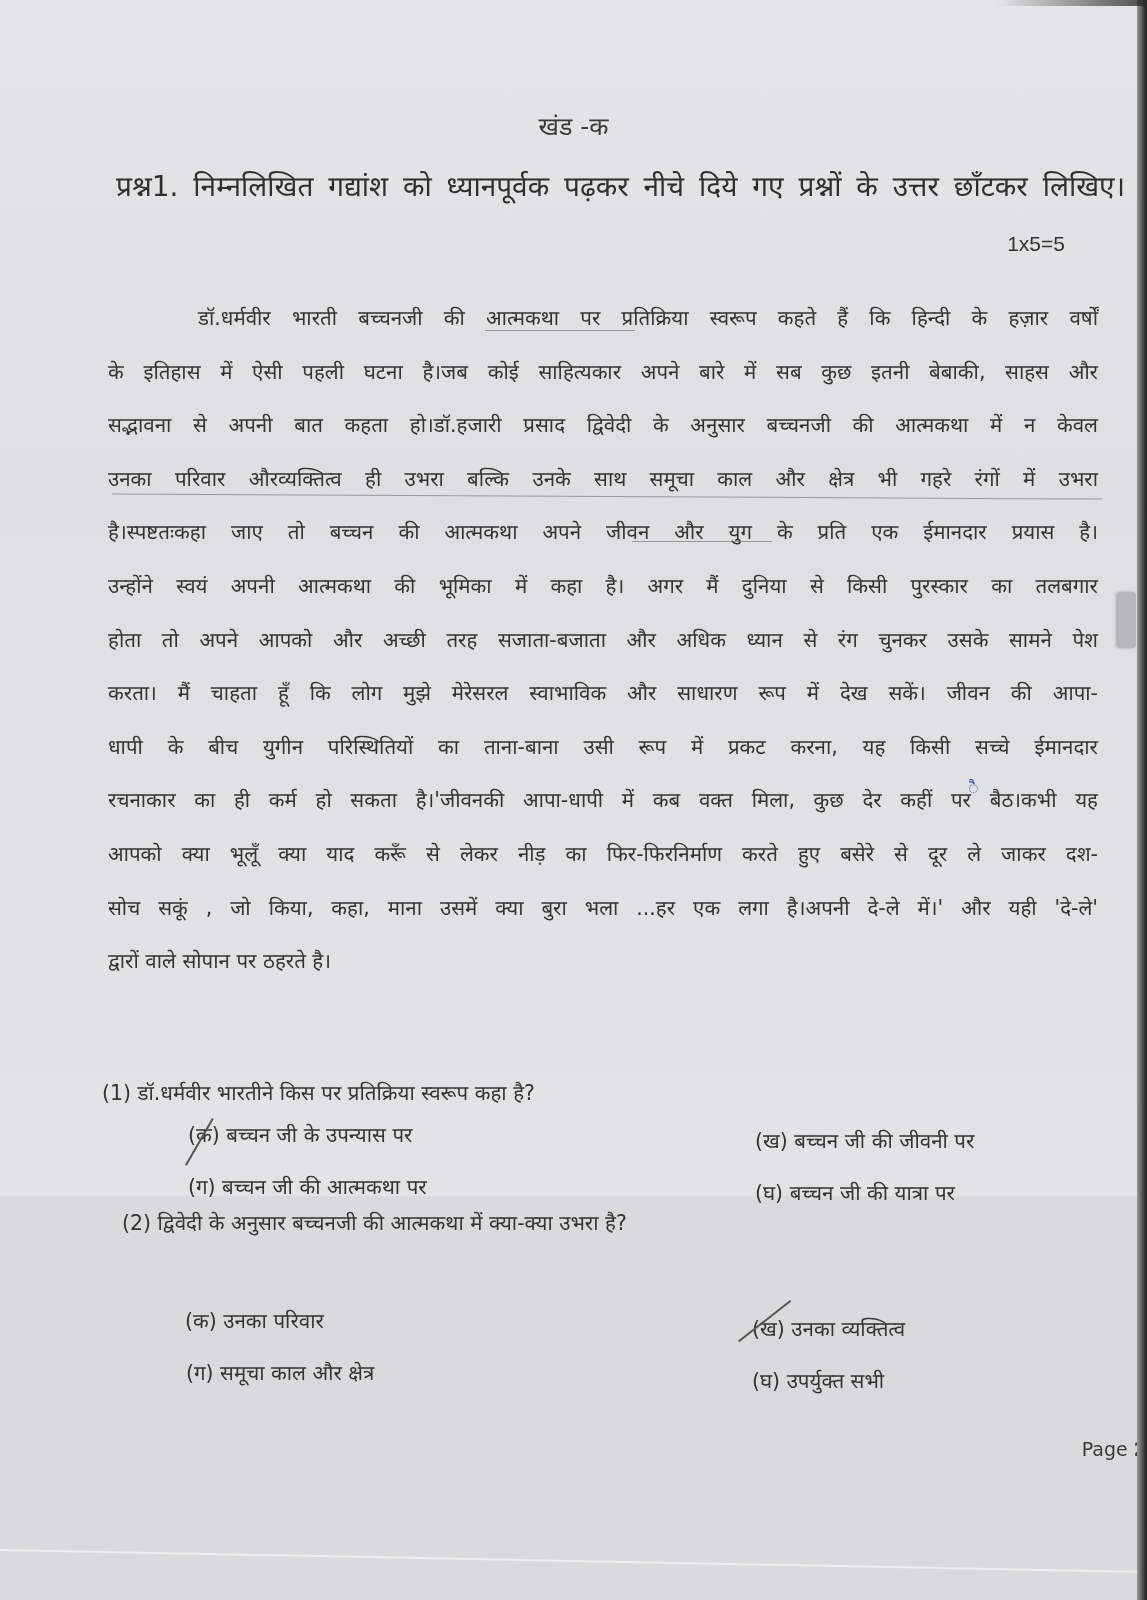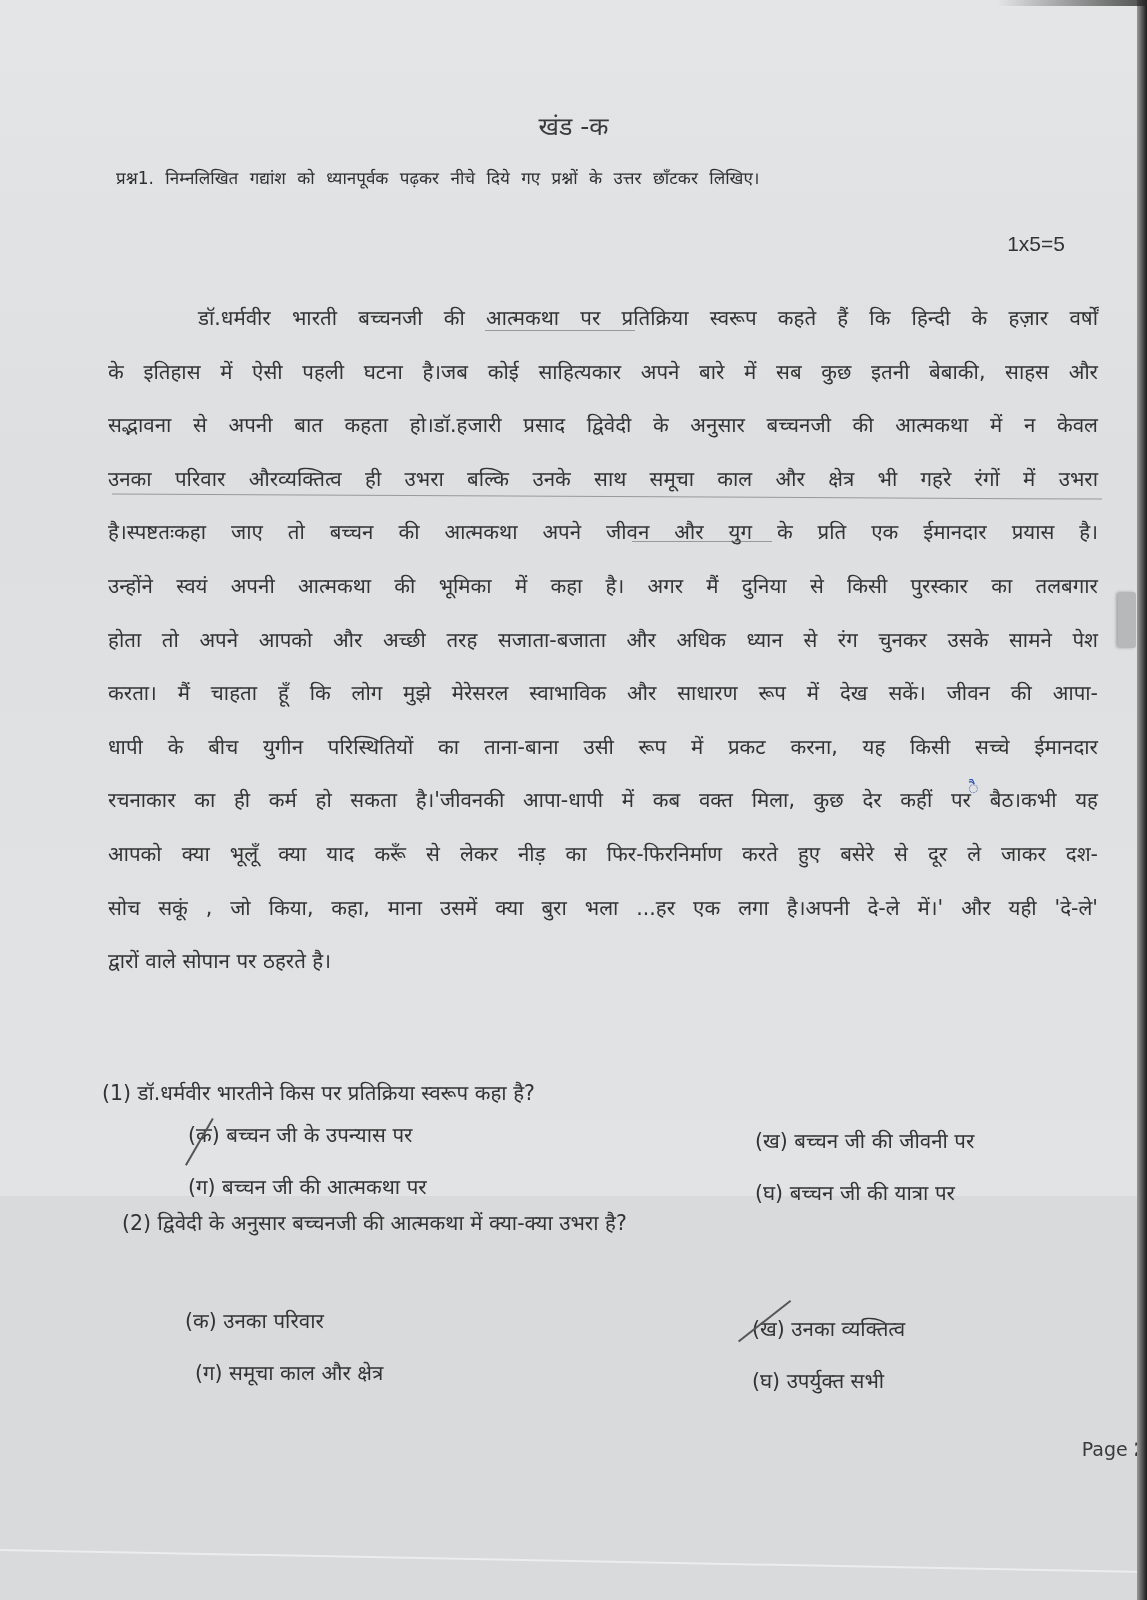--- a/index.html
+++ b/index.html
@@ -49,21 +49,21 @@
       left: 0; width: 1147px;
       top: 108px;
       text-align: center;
       font-size: 25px;
       color: #3a3a3a;
     }
     .q-heading {
       position: absolute;
       left: 116px; top: 166px;
       width: 990px;
-      font-size: 17px;
+      font-size: 28px;
       word-spacing: 6px;
       color: #2f2f2f;
       white-space: nowrap;
     }
     .marks {
       position: absolute;
       right: 72px; top: 232px;
       font-family: "Liberation Sans", sans-serif;
       font-size: 21px;
       color: #333;
@@ -171,21 +171,21 @@
   <div class="question" style="top:1078px;text-align:right;">(1) डॉ.धर्मवीर भारतीने किस पर प्रतिक्रिया स्वरूप कहा है?</div>
   <div class="option" style="left:188px; top:1072px;">(क) बच्चन जी के उपन्यास पर</div>
   <div class="option" style="left:755px; top:1078px;">(ख) बच्चन जी की जीवनी पर</div>
   <div class="option" style="left:188px; top:1124px;">(ग) बच्चन जी की आत्मकथा पर</div>
   <div class="option" style="left:755px; top:1130px;">(घ) बच्चन जी की यात्रा पर</div>
   <div class="tick" style="left:212px; top:1118px; height:54px; transform:rotate(30deg);"></div>
 
   <div class="question" style="top:1208px;margin-left:20px;">(2) द्विवेदी के अनुसार बच्चनजी की आत्मकथा में क्या-क्या उभरा है?</div>
   <div class="option" style="left:185px; top:1258px;">(क) उनका परिवार</div>
   <div class="option" style="left:752px; top:1266px;">(ख) उनका व्यक्तित्व</div>
-  <div class="option" style="left:195px; top:1310px;">(ग) समूचा काल और क्षेत्र</div>
+  <div class="option" style="left:186px; top:1310px;">(ग) समूचा काल और क्षेत्र</div>
   <div class="option" style="left:752px; top:1318px;">(घ) उपर्युक्त सभी</div>
   <div class="tick" style="left:790px; top:1300px; height:66px; transform:rotate(52deg);"></div>
 
   <div class="footer">
     <span>Page </span>
     <b>2</b>
   </div>
 
   <div class="fold"></div>
   <div class="tear"></div>

